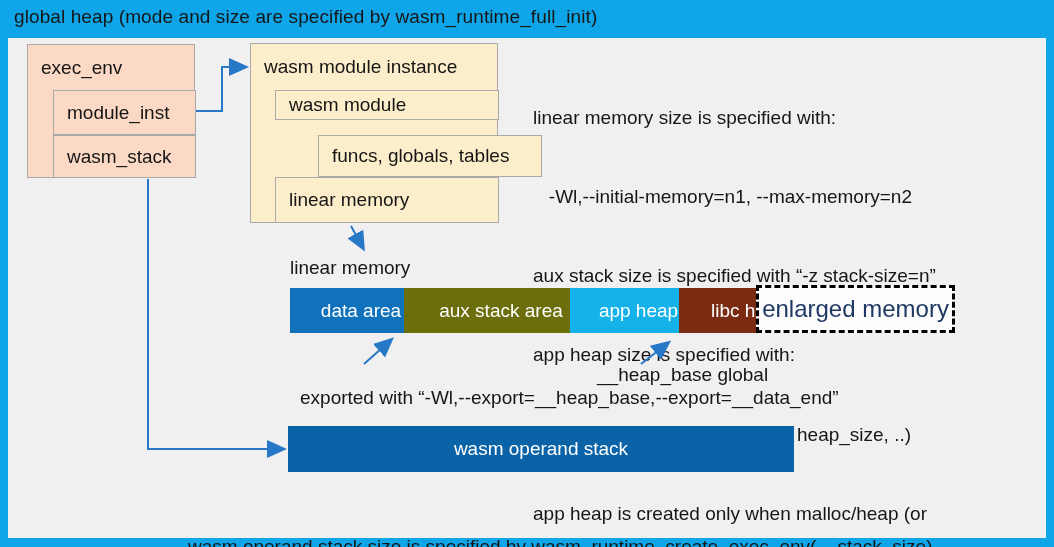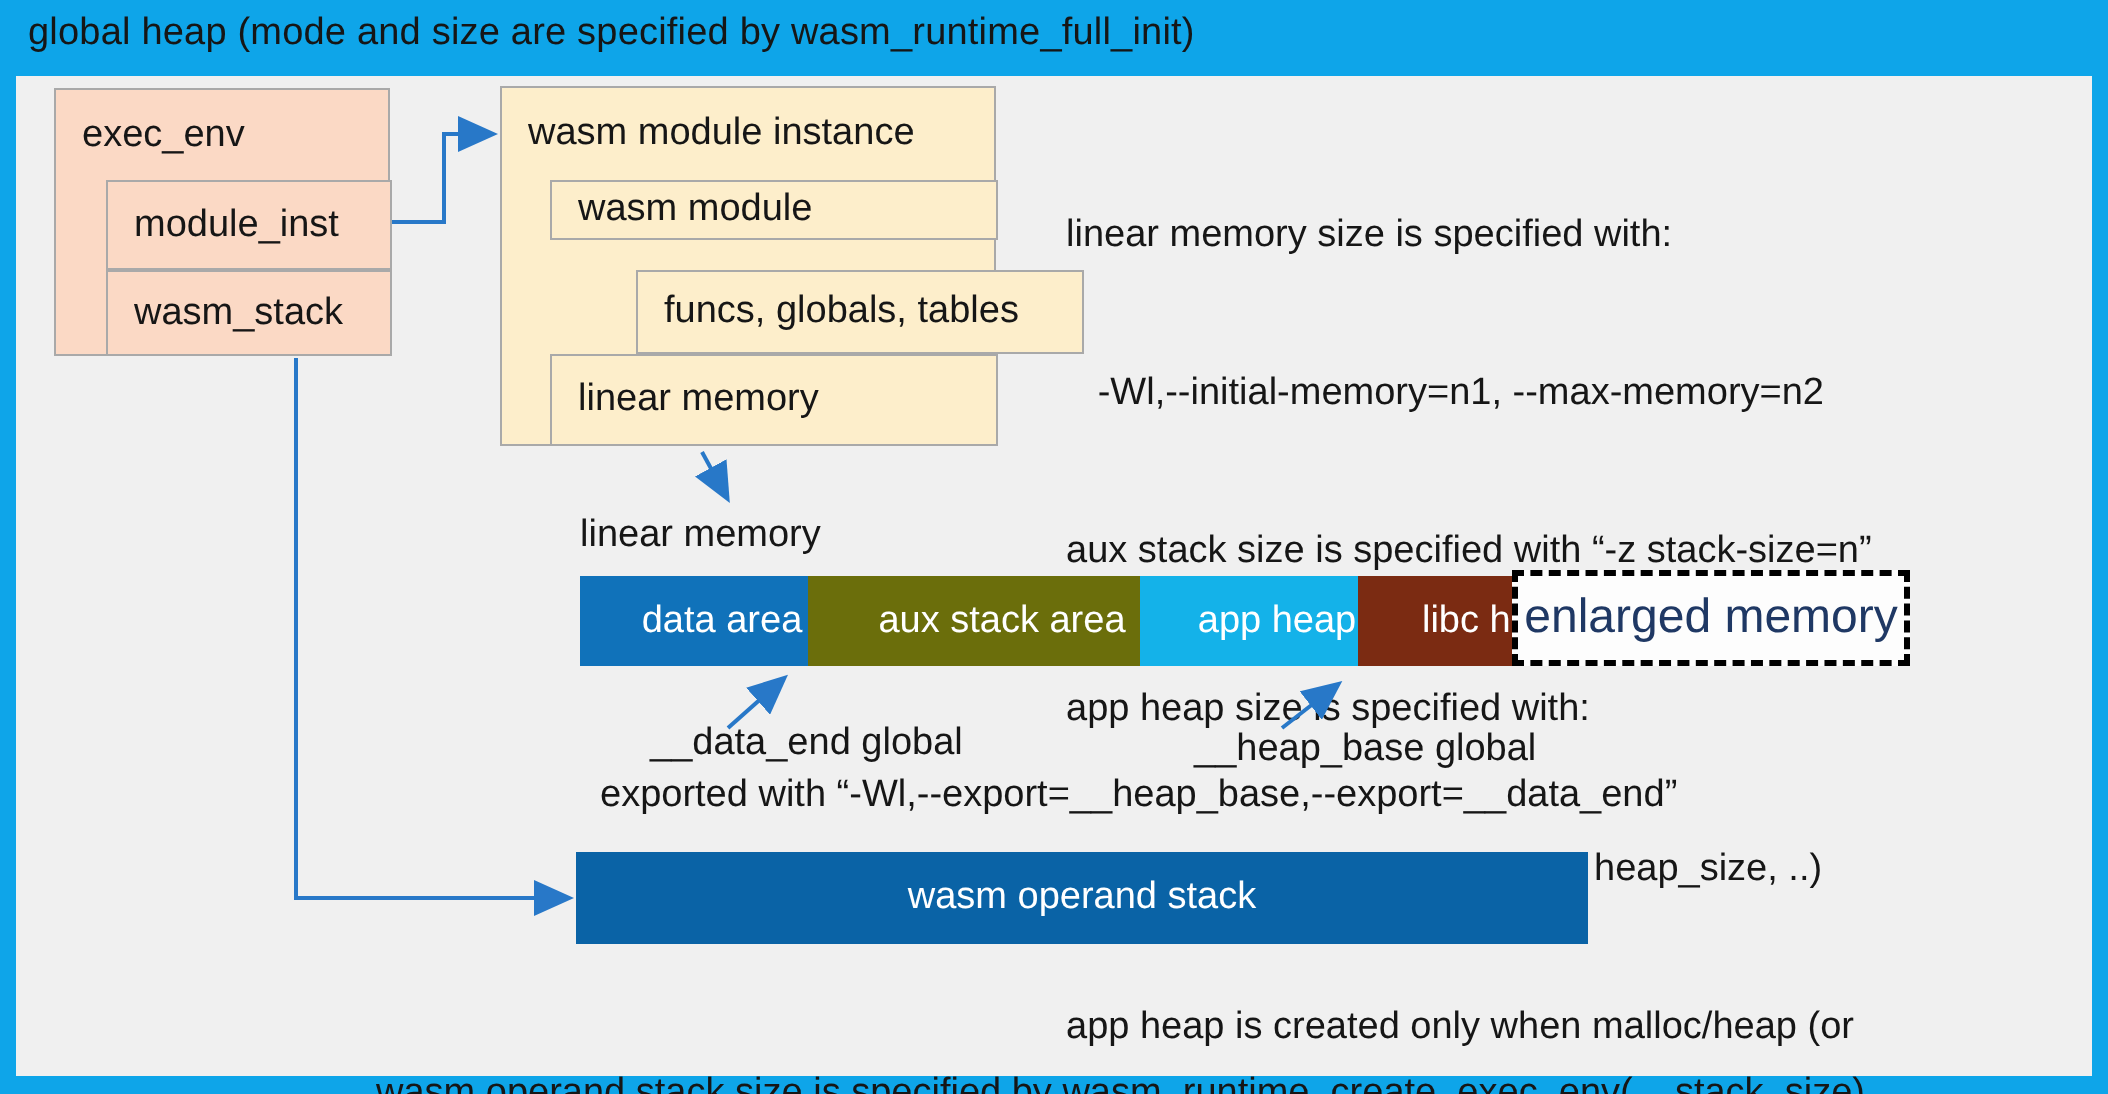--- a/index.html
+++ b/index.html
@@ -106,21 +106,20 @@
     
   </div>
 
   <div class="lm-label">linear memory</div>
   <div class="seg seg-data">data area</div>
   <div class="seg seg-aux">aux stack area</div>
   <div class="seg seg-app">app heap</div>
   <div class="seg seg-libc">libc heap</div>
   <div class="seg-enlarged">enlarged memory</div>
 
-  <div class="ann ann-dataend">__data_end global</div>
   <div class="ann ann-heapbase">__heap_base global</div>
   <div class="ann ann-exported">exported with “-Wl,--export=__heap_base,--export=__data_end”</div>
 
   <div class="opstack">wasm operand stack</div>
 
   <div class="notes-bottom">
     <div>wasm operand stack size is specified by wasm_runtime_create_exec_env(.., stack_size)</div>
     
   </div>
 

